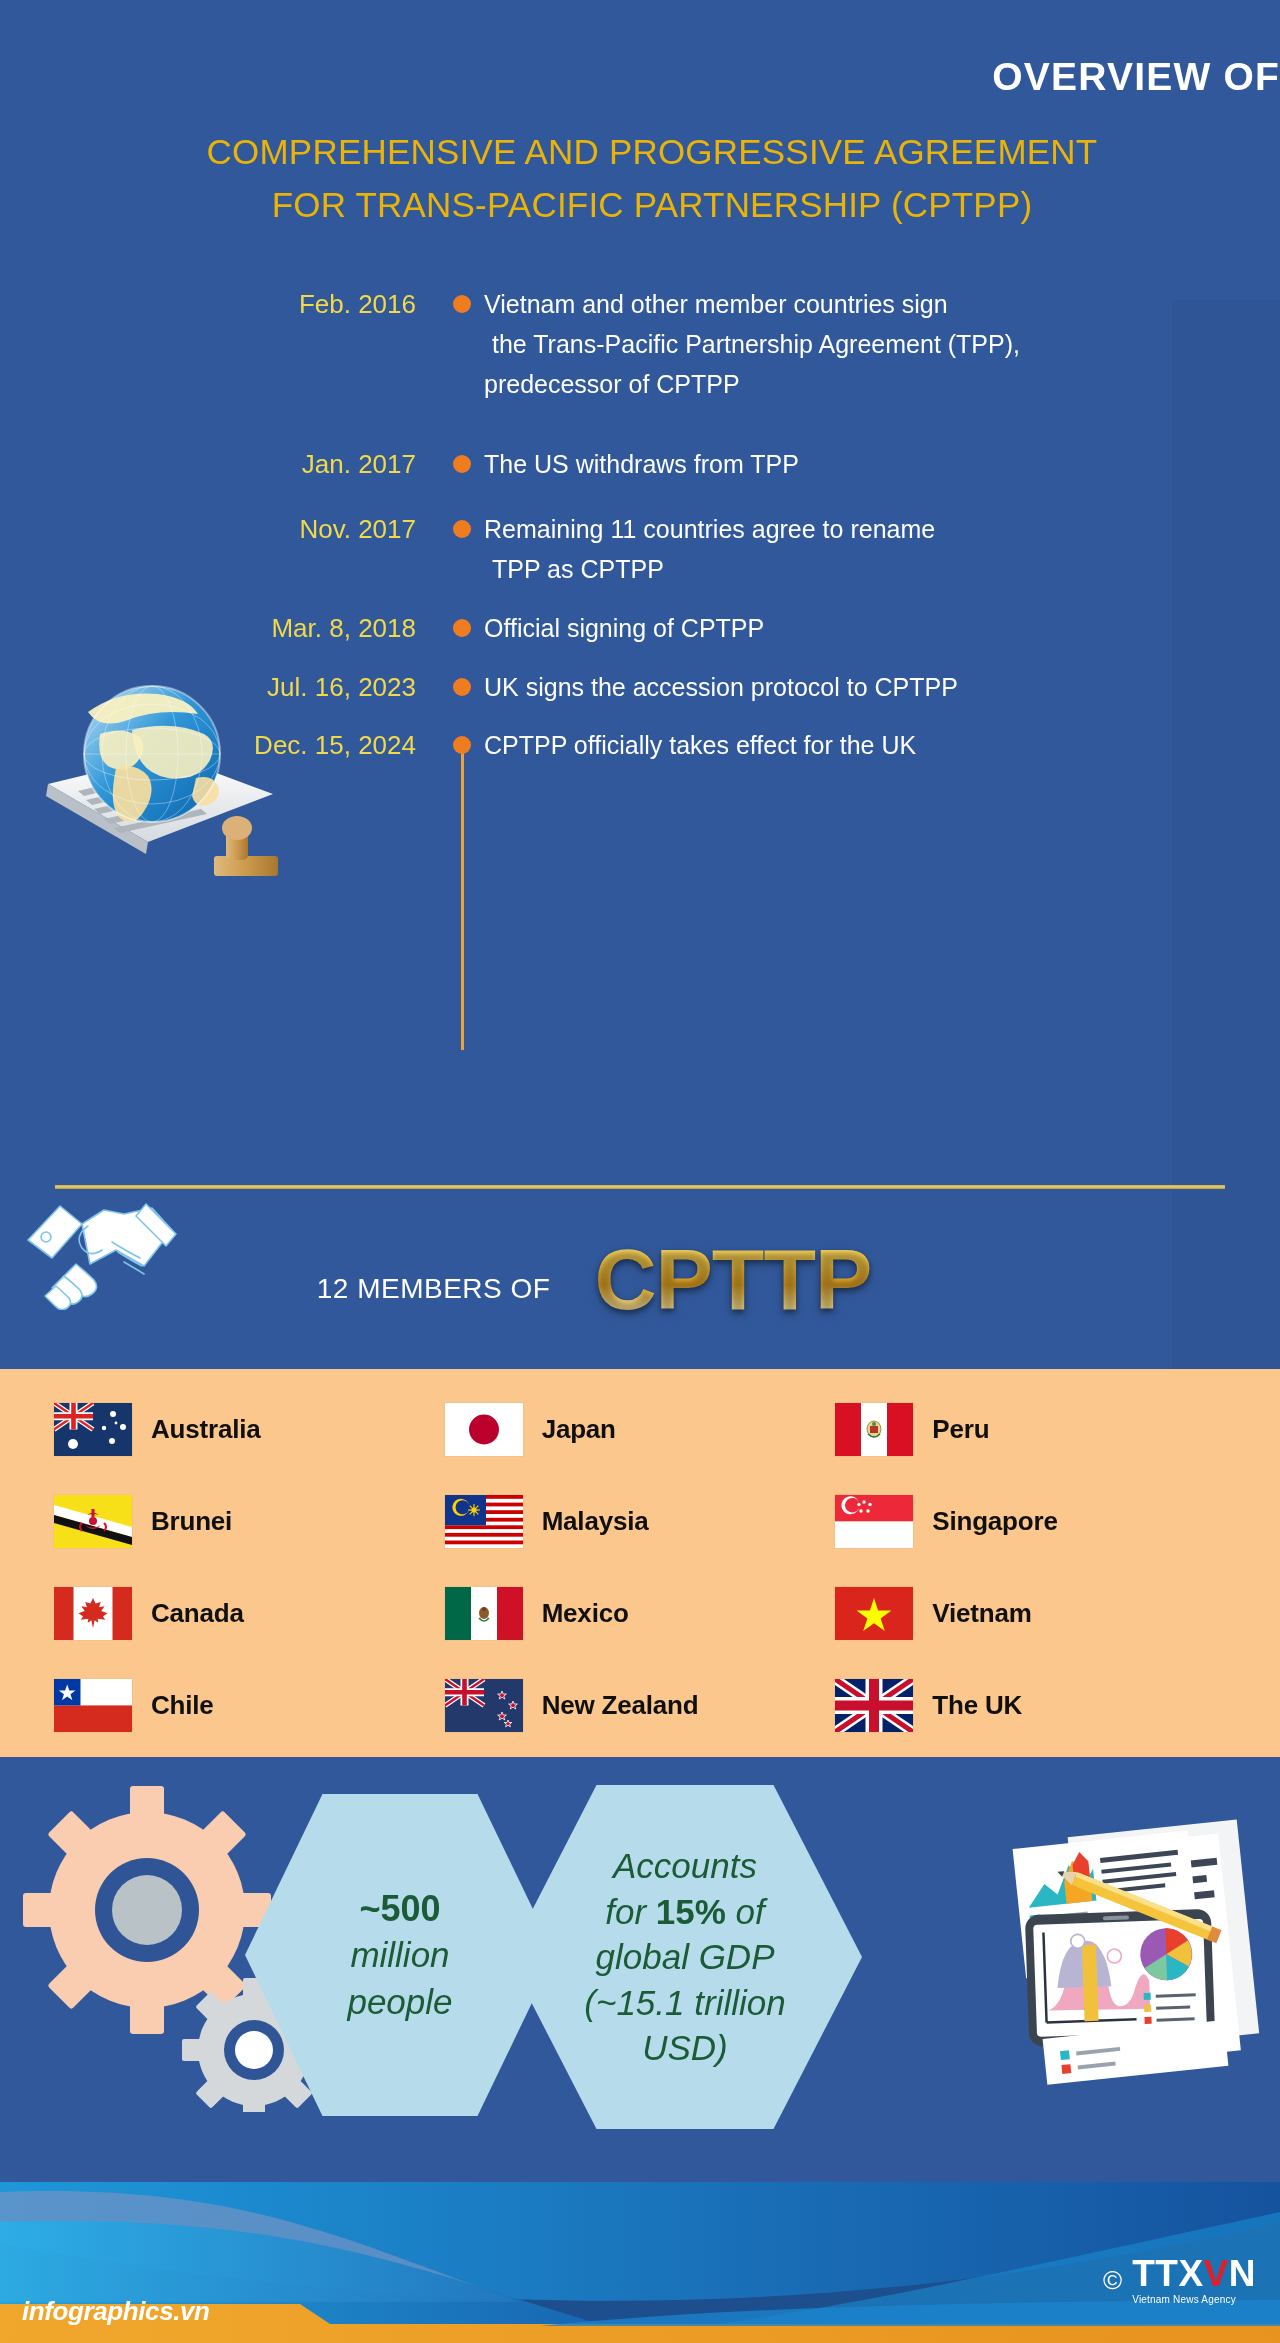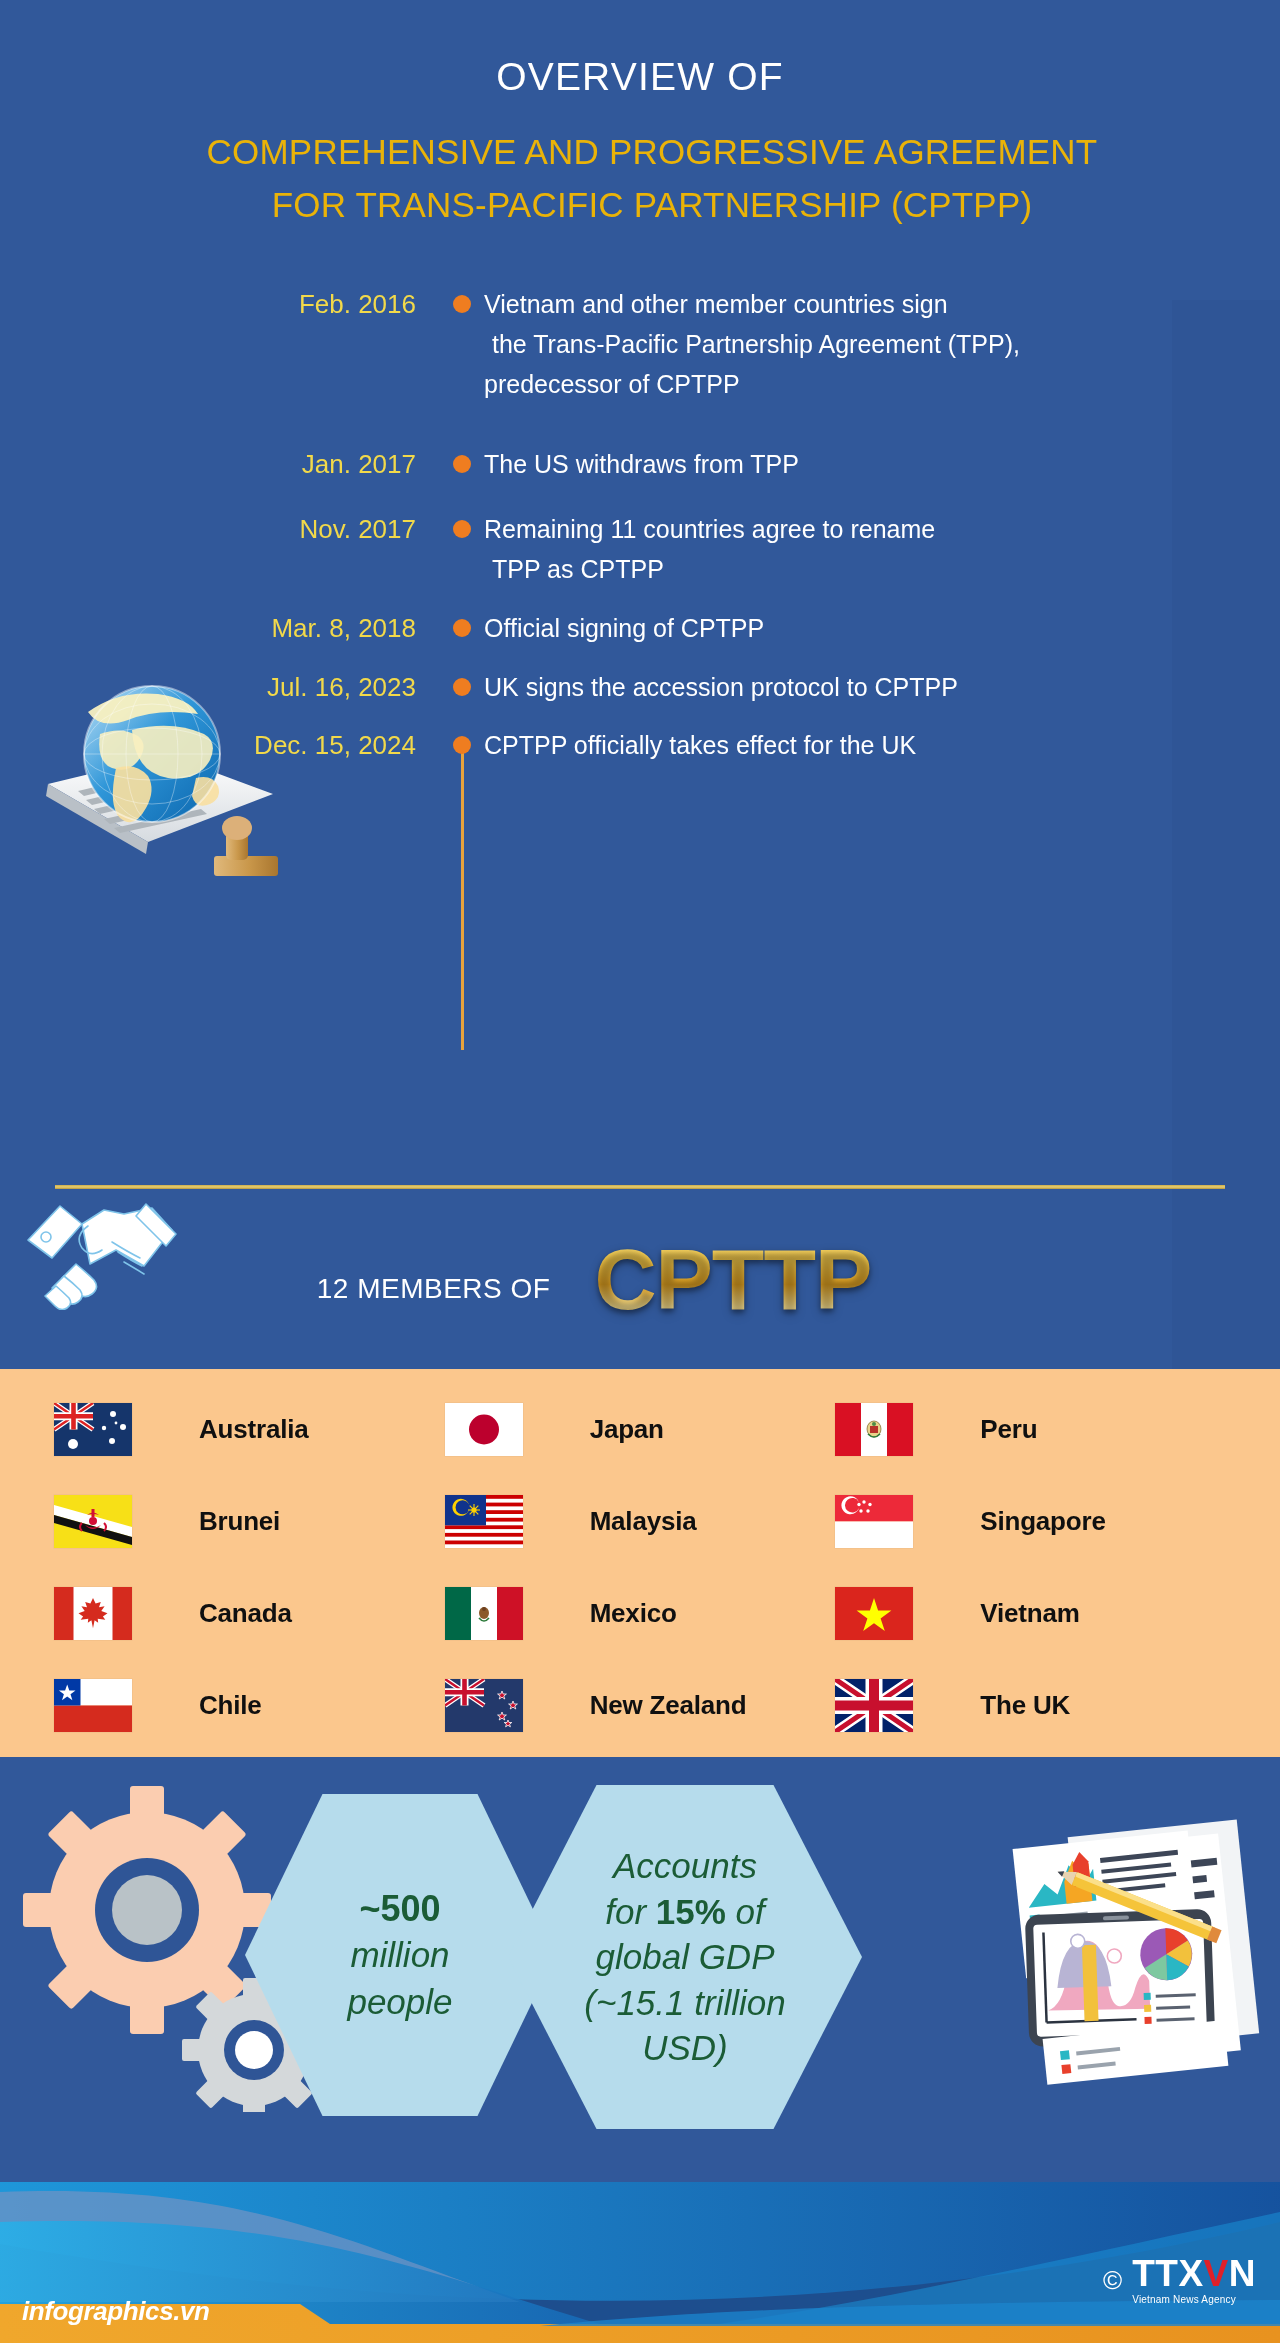--- a/index.html
+++ b/index.html
@@ -19,21 +19,22 @@
     width: 1280px;
     height: 300px;
     background: #31589a;
     text-align: center;
   }
   .title-overview {
     margin-top: 55px;
     font-size: 39px;
     color: #ffffff;
     letter-spacing: 1.2px;
-    font-weight: 400;
+    font-weight: 700;
+    text-align: right;
   }
   .title-main {
     margin-top: 26px;
     font-size: 35px;
     font-weight: normal;
     color: #eab308;
     letter-spacing: 0.2px;
     line-height: 1.52;
     padding-left: 24px;
   }
@@ -145,21 +146,21 @@
     height: 388px;
     background: #fbc78d;
     padding-top: 14px;
   }
   .flags-grid {
     display: grid;
     grid-template-columns: repeat(3, 1fr);
     grid-template-rows: repeat(4, 92px);
     padding: 0 54px;
   }
-  .flag-item { display: flex; align-items: center; gap: 48px; }
+  .flag-item { display: flex; align-items: center; }
   .flag-box {
     width: 78px; height: 53px;
     position: relative;
     overflow: hidden;
     flex: none;
     box-shadow: 0 0 0 0.5px rgba(0,0,0,0.06);
   }
   .flag-name {
     margin-left: 19px;
     font-size: 26px;

